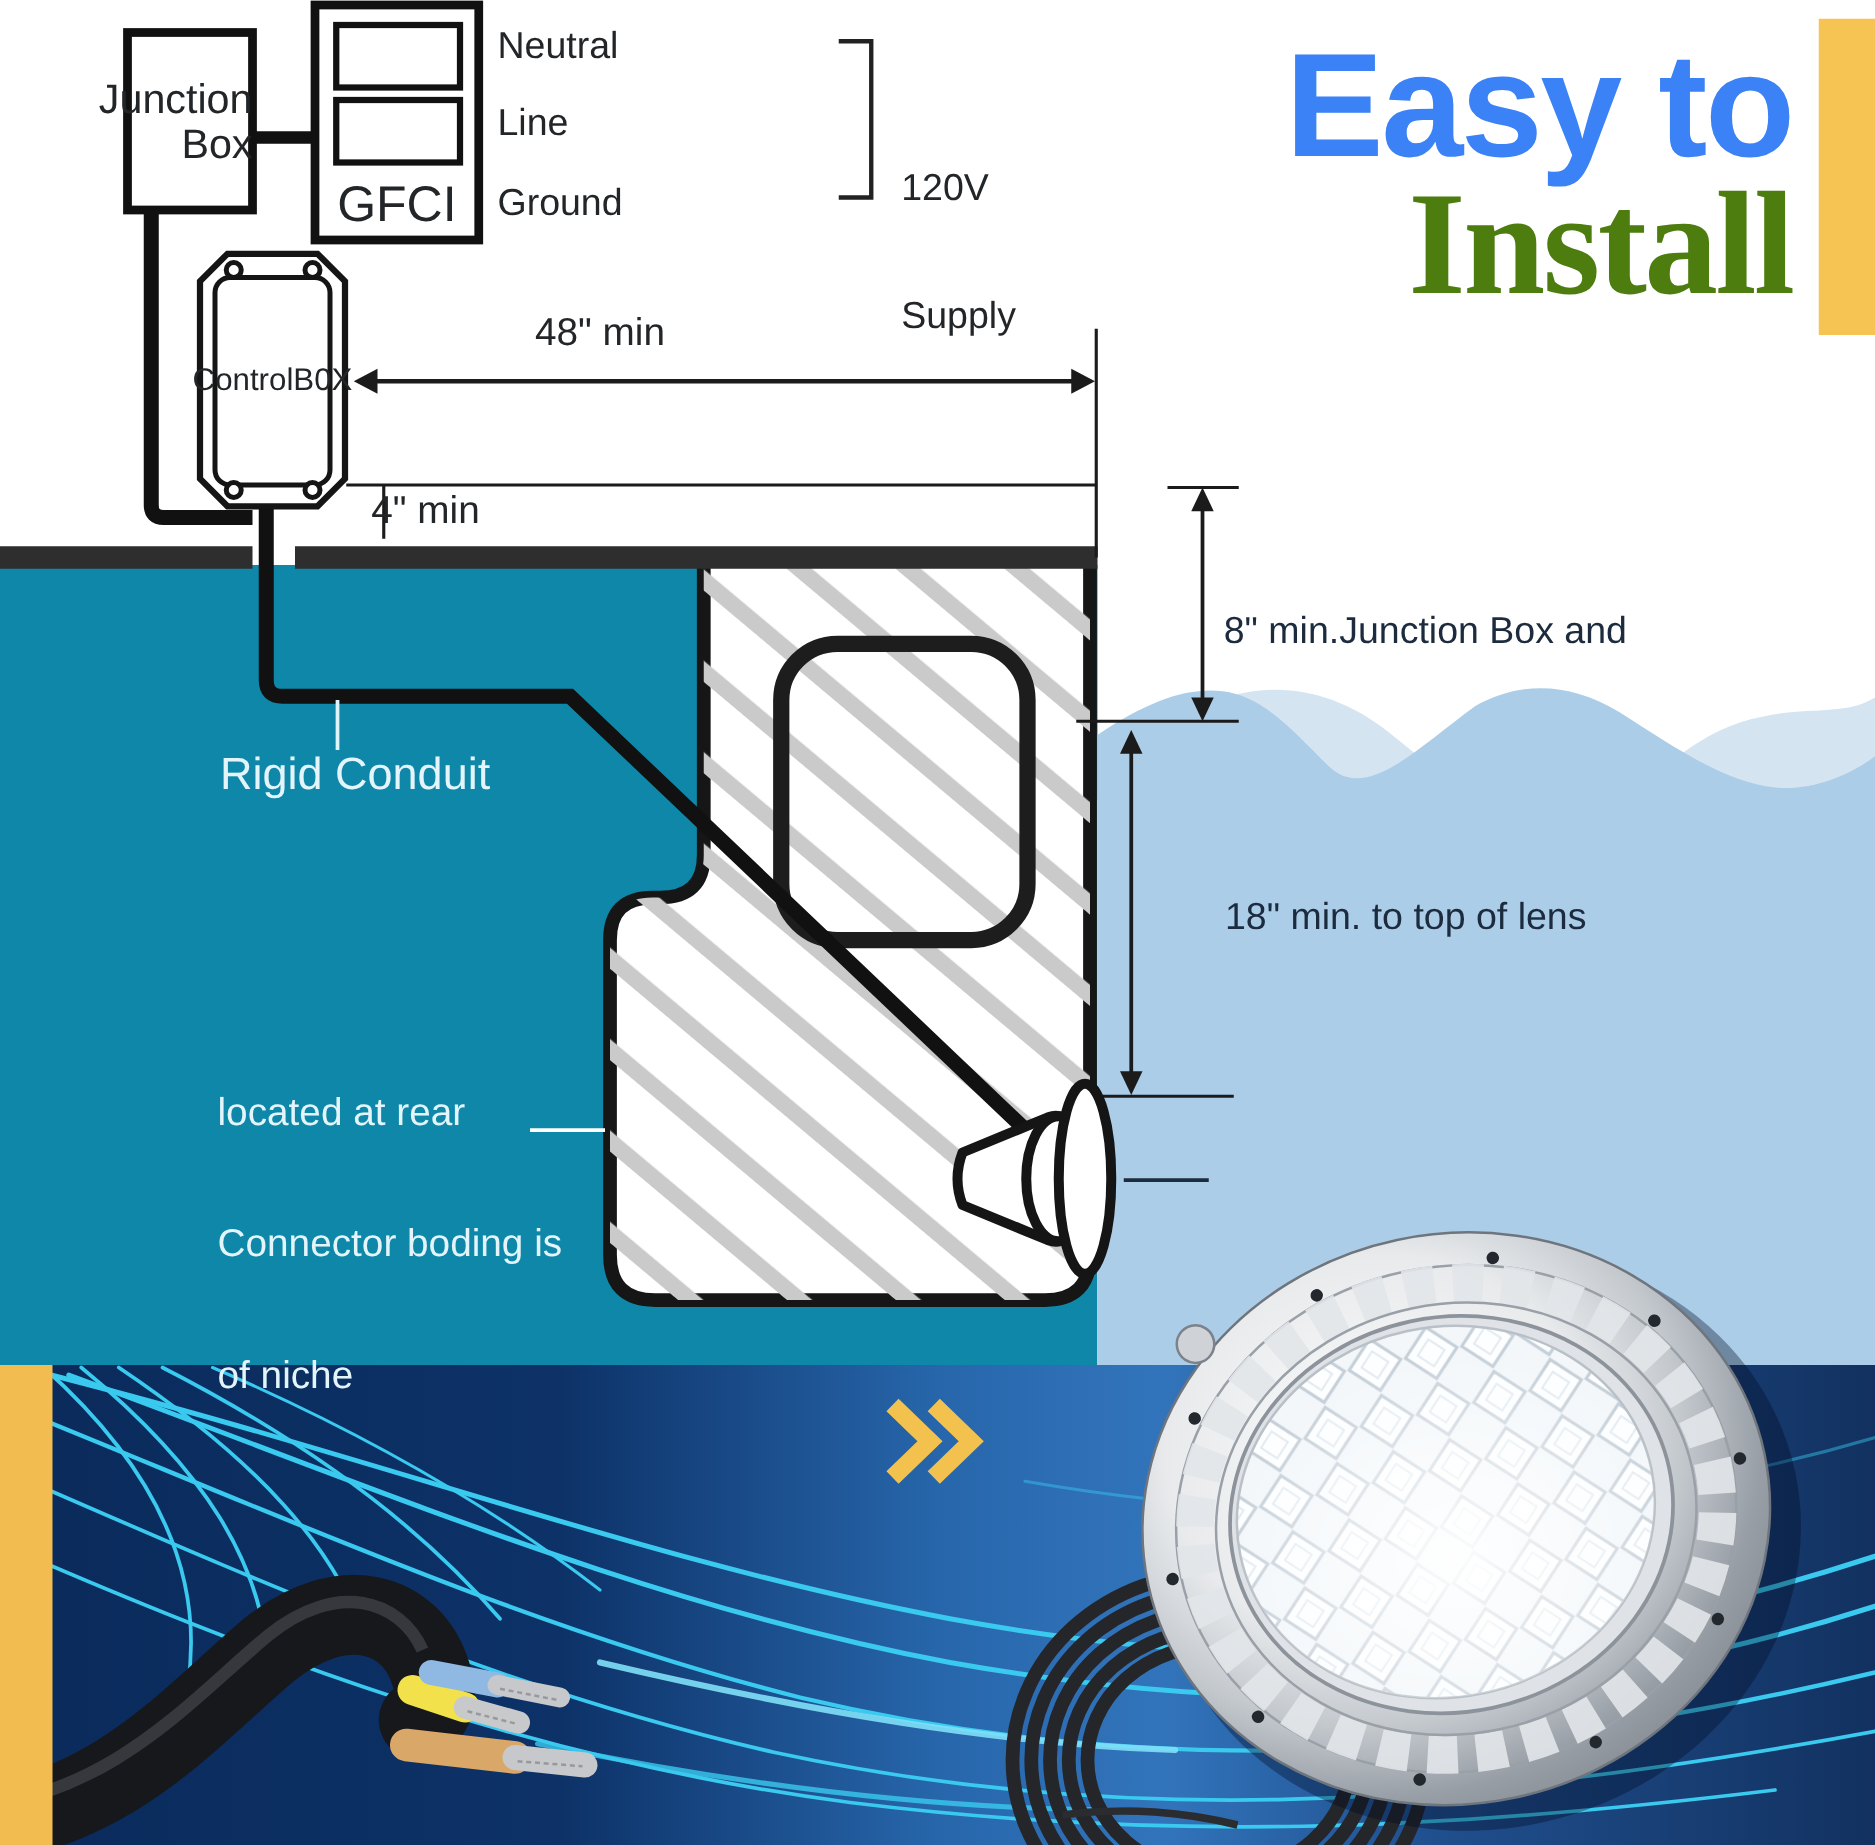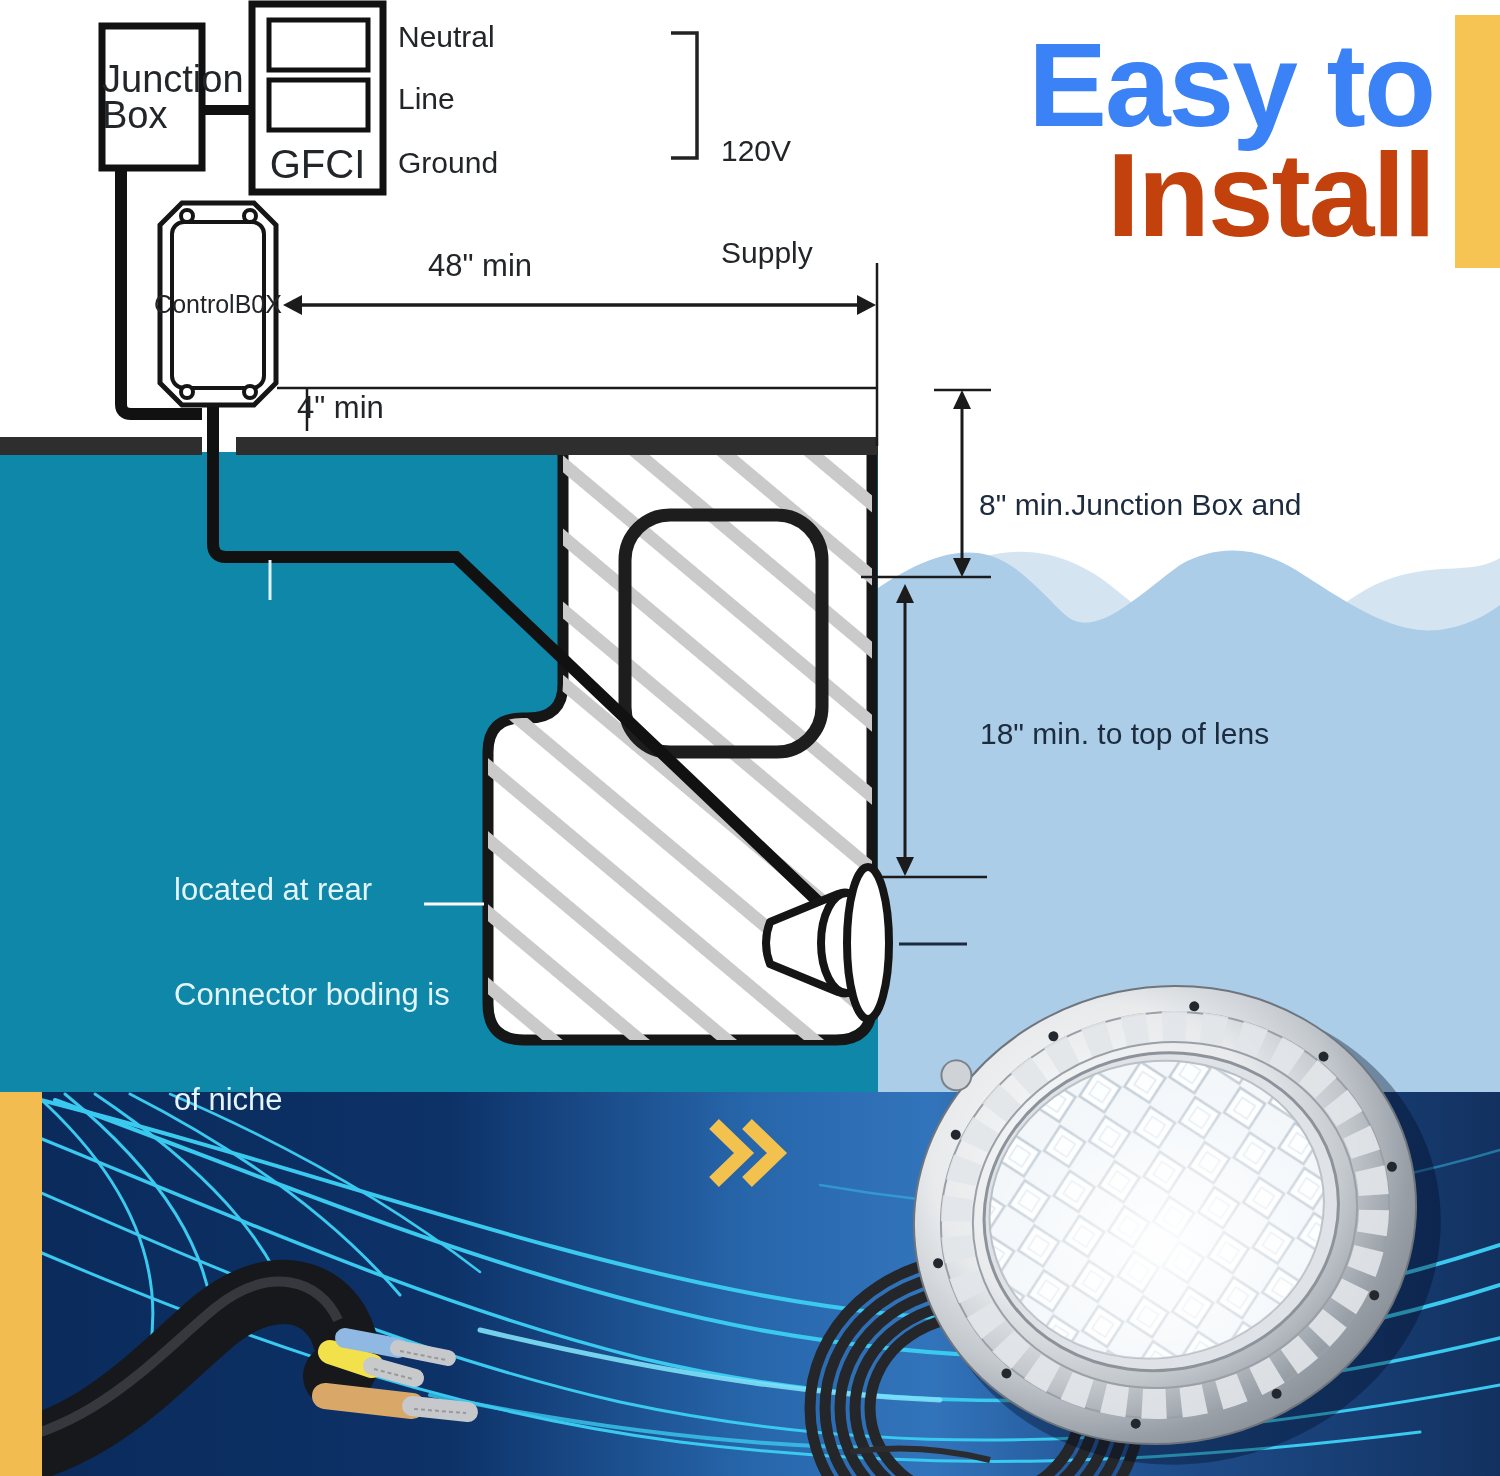--- a/index.html
+++ b/index.html
@@ -4,37 +4,37 @@
 <style>
   html,body{margin:0;padding:0;background:#ffffff;}
   .canvas{position:relative;width:1500px;height:1476px;overflow:hidden;
           font-family:"Liberation Sans","DejaVu Sans",sans-serif;background:#fff;}
   .art{position:absolute;left:0;top:0;width:1500px;height:1476px;}
   .lbl{position:absolute;white-space:pre;}
   .ink{color:#232629;}
   .navy{color:#1C2B3E;}
   .white-lbl{color:#E3F5FB;}
   .jb-label{left:102px;top:26px;width:100px;height:142px;display:flex;flex-direction:column;
-            align-items:flex-start;justify-content:center;font-size:38px;line-height:36px;}
+            align-items:flex-end;justify-content:center;font-size:33px;line-height:36px;}
   .gfci-label{left:252px;top:142px;width:131px;text-align:center;font-size:40px;}
   .term{left:398px;font-size:30px;}
   .supply{left:721px;top:66px;font-size:30px;line-height:34px;}
   .cb-label{left:160px;top:203px;width:116px;height:202px;display:flex;flex-direction:row;
             align-items:center;justify-content:center;font-size:25px;line-height:30px;}
   .d48{left:380px;top:248px;width:200px;text-align:center;font-size:31px;}
   .d4{left:297px;top:390px;font-size:31px;}
   .d8{left:979px;top:410px;font-size:30px;line-height:38px;}
   .d18{left:980px;top:717px;font-size:30px;}
   .coil{left:977px;top:905px;font-size:31px;line-height:37px;}
   .rigid{left:176px;top:598px;font-size:36px;}
   .awg{left:174px;top:802px;font-size:31px;line-height:35px;}
   .title{position:absolute;top:30px;right:66px;text-align:right;font-weight:bold;
          font-size:118px;line-height:110px;letter-spacing:-2px;}
   .title .l1{display:block;color:#3b82f6;}
-  .title .l2{display:block;color:#c2410c;}
+  .title .l2{display:block;color:#4d7c0f;font-family:Liberation Serif, serif;}
 </style>
 </head>
 <body>
 
 <div class="canvas">
 
   <svg class="art" viewBox="0 0 1500 1476">
     <defs>
       <pattern id="hatch" width="56" height="56" patternUnits="userSpaceOnUse" patternTransform="rotate(-50)">
         <rect x="0" y="0" width="13" height="56" fill="#CACACA"></rect>
@@ -238,20 +238,21 @@
   <div class="lbl d48 ink">48" min</div>
   <div class="lbl d4 ink">4" min</div>
 
   <div class="lbl d8 navy">
     <div>8" min.Junction Box and</div>
   </div>
 
   <div class="lbl d18 navy">18" min. to top of lens</div>
 
 
+  <div class="lbl rigid white-lbl">Rigid Conduit</div>
 
   <div class="lbl awg white-lbl">
     <div>located at rear</div>
     <div>Connector boding is</div>
     <div>of niche</div>
   </div>
 
 </div>
 
 </body></html>

